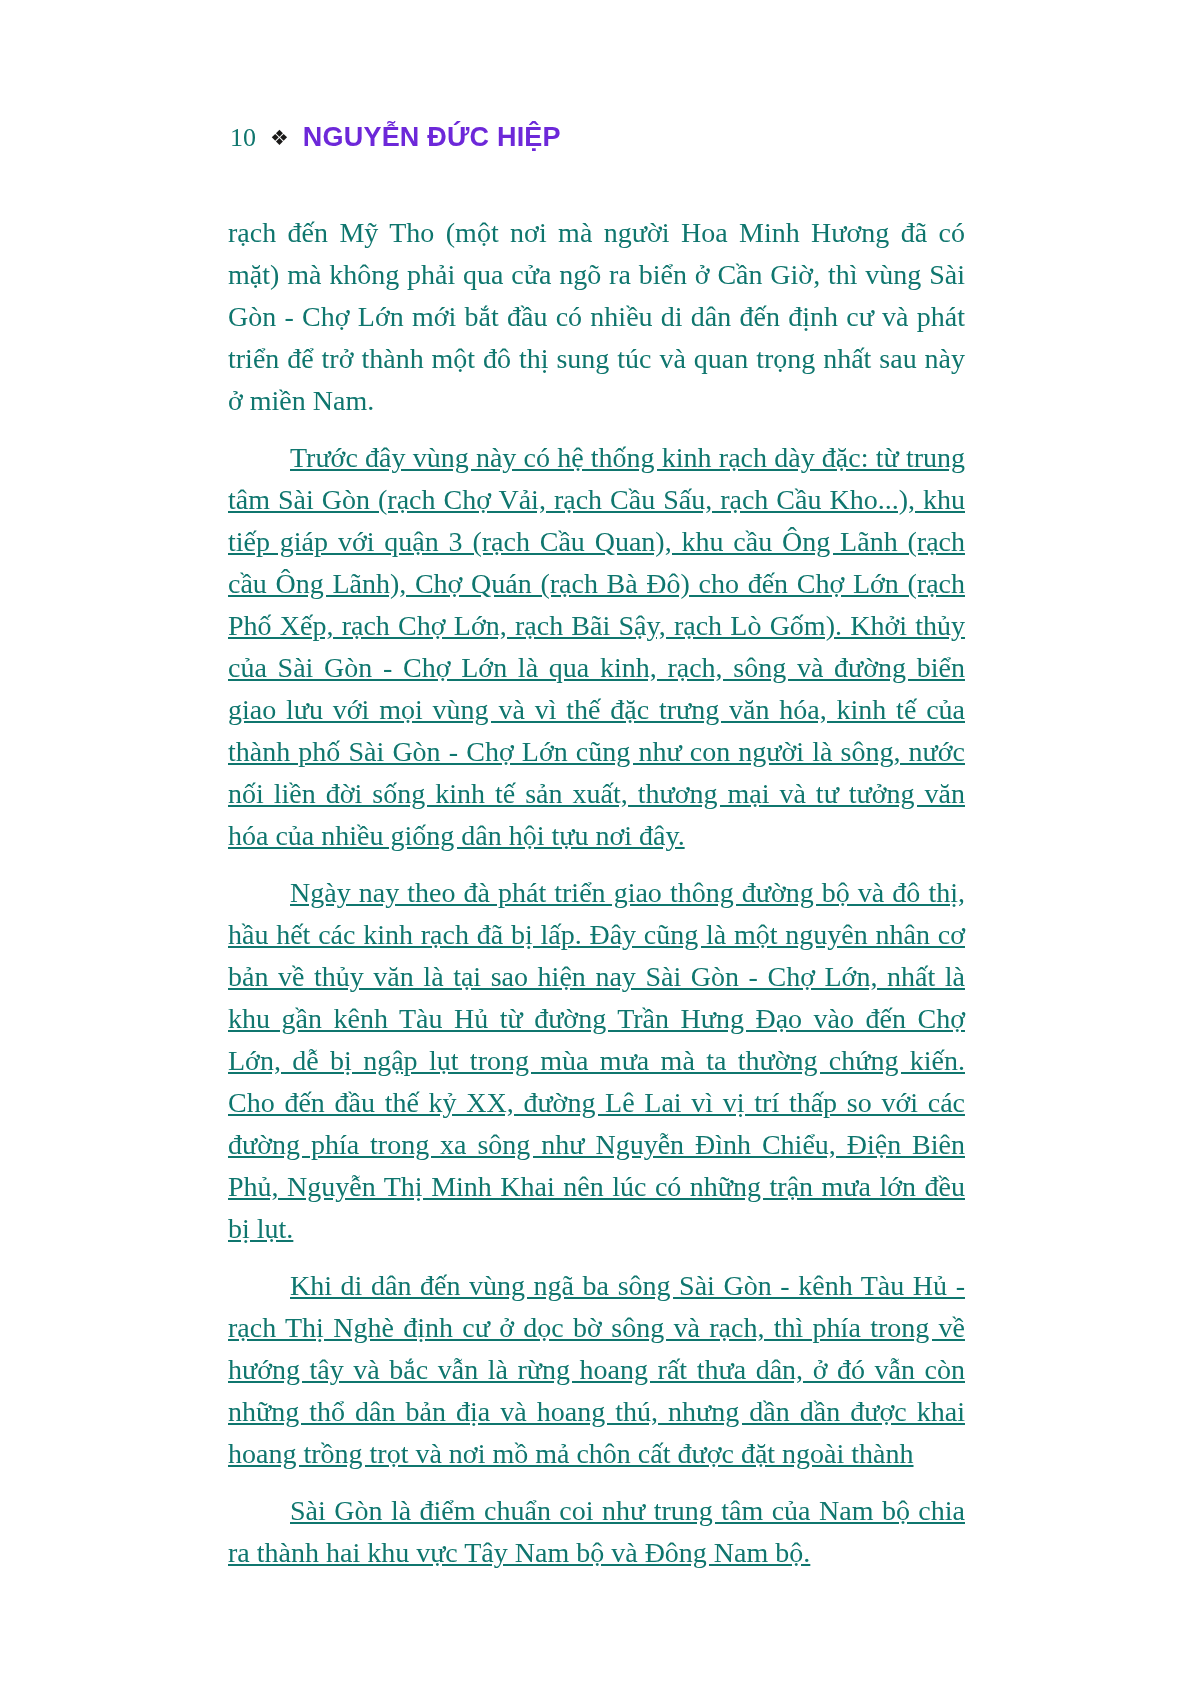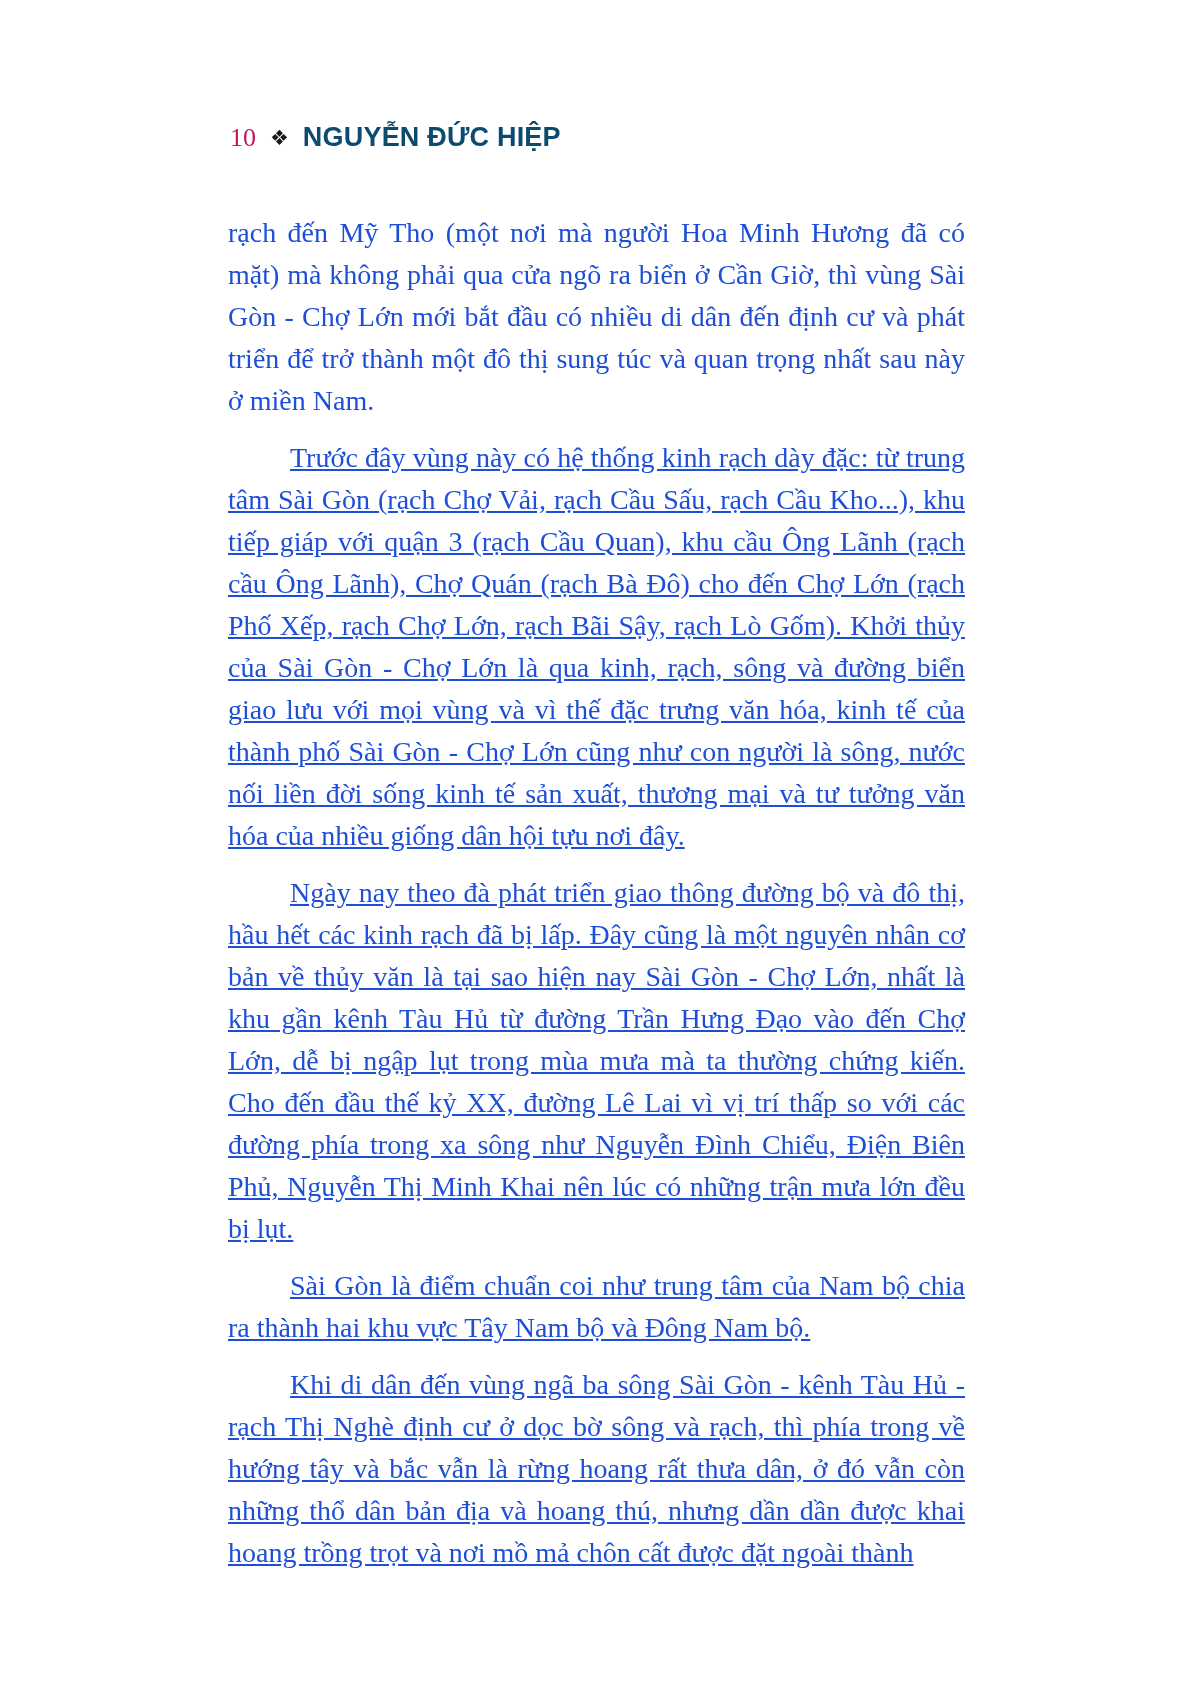--- a/index.html
+++ b/index.html
@@ -25,49 +25,49 @@
     top: 122px;
     left: 230px;
     display: flex;
     align-items: baseline;
     gap: 14px;
     white-space: nowrap;
   }
   .page-number {
     font-family: "Liberation Serif", serif;
     font-size: 26px;
-    color: #be185d;
+    color: #0f766e;
   }
   .ornament {
     font-family: "DejaVu Sans", sans-serif;
     font-size: 21px;
     color: #1a1918;
     position: relative;
     top: -1px;
   }
   .author-name {
     font-family: "Liberation Sans", sans-serif;
     font-weight: 700;
     font-size: 27px;
     letter-spacing: 0.2px;
-    color: #0c4a6e;
+    color: #6d28d9;
   }
   .body-text {
     position: absolute;
     top: 212px;
     left: 228px;
     width: 737px;
   }
   .body-text p {
     margin: 0 0 15px 0;
     font-size: 28px;
     line-height: 42px;
     text-align: justify;
     text-justify: inter-word;
-    color: #1d4ed8;
+    color: #0f766e;
   }
   .body-text p.indent {
     text-indent: 62px;
     text-decoration: underline;
   }
 </style>
 </head>
 <body>
 
 <div class="page">
@@ -75,17 +75,17 @@
   <header class="page-header">
     <span class="page-number">10</span>
     <span class="ornament">❖</span>
     <span class="author-name">NGUYỄN ĐỨC HIỆP</span>
   </header>
 
   <main class="body-text">
     <p>rạch đến Mỹ Tho (một nơi mà người Hoa Minh Hương đã có mặt) mà không phải qua cửa ngõ ra biển ở Cần Giờ, thì vùng Sài Gòn - Chợ Lớn mới bắt đầu có nhiều di dân đến định cư và phát triển để trở thành một đô thị sung túc và quan trọng nhất sau này ở miền Nam.</p>
     <p class="indent">Trước đây vùng này có hệ thống kinh rạch dày đặc: từ trung tâm Sài Gòn (rạch Chợ Vải, rạch Cầu Sấu, rạch Cầu Kho...), khu tiếp giáp với quận 3 (rạch Cầu Quan), khu cầu Ông Lãnh (rạch cầu Ông Lãnh), Chợ Quán (rạch Bà Đô) cho đến Chợ Lớn (rạch Phố Xếp, rạch Chợ Lớn, rạch Bãi Sậy, rạch Lò Gốm). Khởi thủy của Sài Gòn - Chợ Lớn là qua kinh, rạch, sông và đường biển giao lưu với mọi vùng và vì thế đặc trưng văn hóa, kinh tế của thành phố Sài Gòn - Chợ Lớn cũng như con người là sông, nước nối liền đời sống kinh tế sản xuất, thương mại và tư tưởng văn hóa của nhiều giống dân hội tựu nơi đây.</p>
     <p class="indent">Ngày nay theo đà phát triển giao thông đường bộ và đô thị, hầu hết các kinh rạch đã bị lấp. Đây cũng là một nguyên nhân cơ bản về thủy văn là tại sao hiện nay Sài Gòn - Chợ Lớn, nhất là khu gần kênh Tàu Hủ từ đường Trần Hưng Đạo vào đến Chợ Lớn, dễ bị ngập lụt trong mùa mưa mà ta thường chứng kiến. Cho đến đầu thế kỷ XX, đường Lê Lai vì vị trí thấp so với các đường phía trong xa sông như Nguyễn Đình Chiểu, Điện Biên Phủ, Nguyễn Thị Minh Khai nên lúc có những trận mưa lớn đều bị lụt.</p>
+    <p class="indent">Khi di dân đến vùng ngã ba sông Sài Gòn - kênh Tàu Hủ - rạch Thị Nghè định cư ở dọc bờ sông và rạch, thì phía trong về hướng tây và bắc vẫn là rừng hoang rất thưa dân, ở đó vẫn còn những thổ dân bản địa và hoang thú, nhưng dần dần được khai hoang trồng trọt và nơi mồ mả chôn cất được đặt ngoài thành</p>
     <p class="indent">Sài Gòn là điểm chuẩn coi như trung tâm của Nam bộ chia ra thành hai khu vực Tây Nam bộ và Đông Nam bộ.</p>
-    <p class="indent">Khi di dân đến vùng ngã ba sông Sài Gòn - kênh Tàu Hủ - rạch Thị Nghè định cư ở dọc bờ sông và rạch, thì phía trong về hướng tây và bắc vẫn là rừng hoang rất thưa dân, ở đó vẫn còn những thổ dân bản địa và hoang thú, nhưng dần dần được khai hoang trồng trọt và nơi mồ mả chôn cất được đặt ngoài thành</p>
   </main>
 
 </div>
 
 </body></html>

